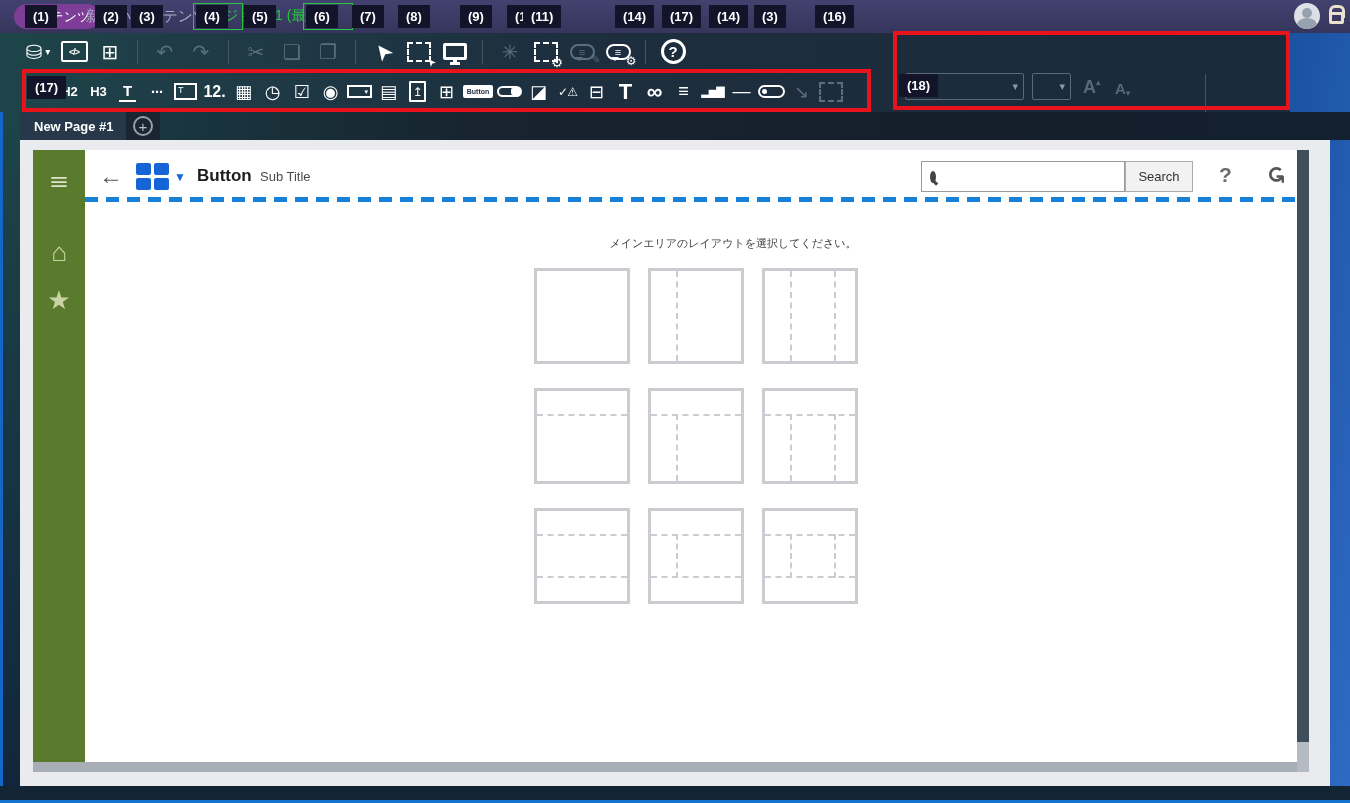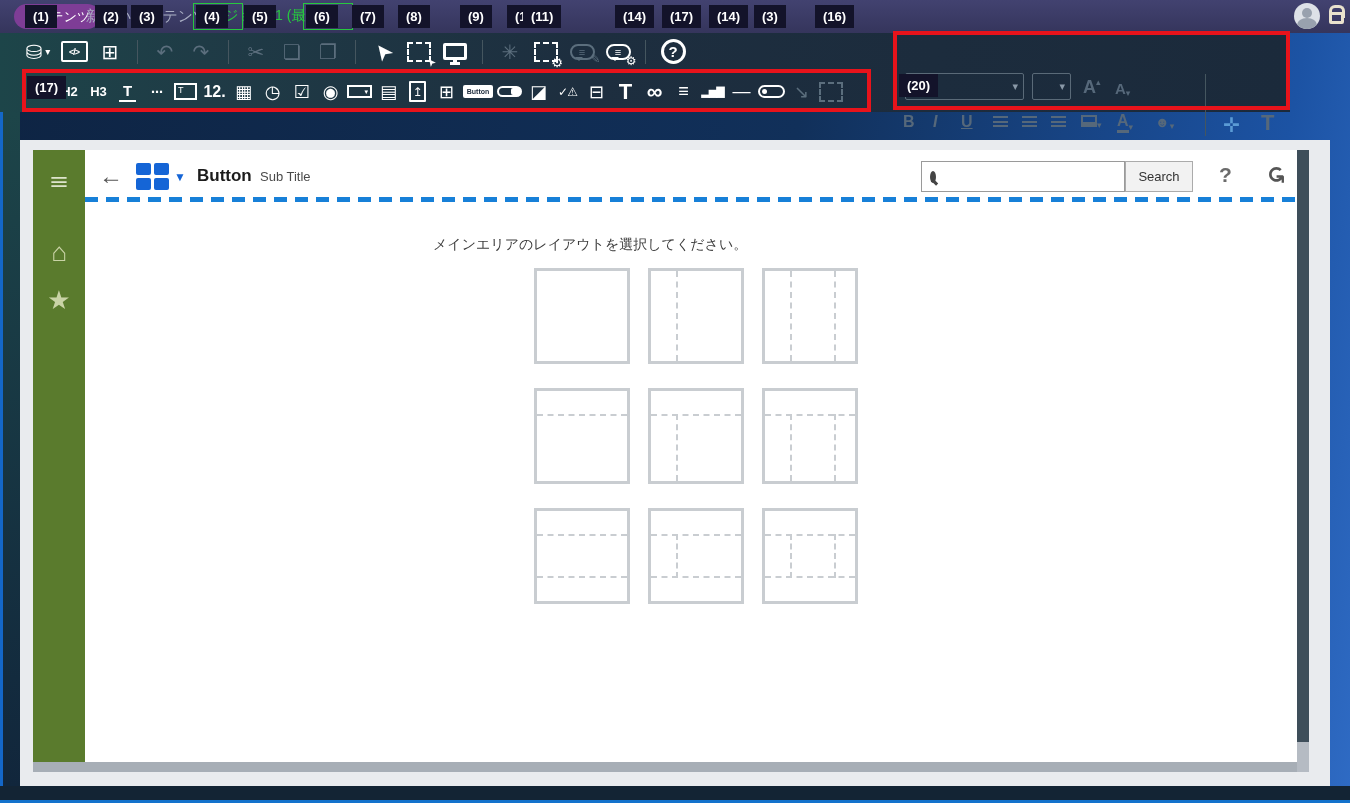--- a/index.html
+++ b/index.html
@@ -125,21 +125,21 @@
     border:1px solid #9a9a9a; display:flex; align-items:center; }
   .mag { position:relative; width:12px; height:12px; border:3px solid #444; border-radius:50%; margin-left:8px; }
   .mag::after { content:""; position:absolute; right:-5px; bottom:-4px; width:6px; height:3px; background:#444; transform:rotate(45deg); }
   .searchwrap input { border:none; outline:none; flex:1; height:26px; font-size:13px; padding:0 6px; font-family:inherit; }
   .sbtn { position:absolute; left:1092px; top:11px; width:68px; height:31px; background:#f2f2f2;
     border:1px solid #ababab; font-size:13px; color:#333; display:flex; align-items:center; justify-content:center; }
   .qm { position:absolute; left:1186px; top:13px; color:#6b6b6b; font-size:21px; font-weight:bold; }
   .refr { position:absolute; left:1233px; top:11px; color:#555; font-size:23px; font-weight:bold; transform:scaleX(-1) rotate(-90deg); }
   .bluedash { position:absolute; left:52px; top:47px; width:1212px; height:5px;
     background: repeating-linear-gradient(90deg,#1780d8 0 13px, transparent 13px 21px); }
-  .prompt { position:absolute; left:400px; top:86px; width:600px; text-align:left; font-size:14px; color:#3c3c3c; }
+  .prompt { position:absolute; left:400px; top:86px; width:600px; text-align:center; font-size:11px; color:#3c3c3c; }
   .lgrid { position:absolute; left:501px; top:118px; display:grid;
     grid-template-columns:repeat(3,96px); grid-auto-rows:96px; column-gap:18px; row-gap:24px; }
   .lbox { border:3px solid #c9cdd1; position:relative; background:#fff; cursor:pointer; }
   .lbox .hl { position:absolute; left:0; right:0; border-top:2px dashed #c9cdd1; }
   .lbox .vl { position:absolute; width:0; border-left:2px dashed #c9cdd1; }
 
   
   .hscroll { position:absolute; left:33px; top:762px; width:1264px; height:10px; background:#a7aeb6; }
   .vtrack { position:absolute; left:1297px; top:150px; width:12px; height:622px; background:#e9ebee; }
   .vthumb { position:absolute; left:0; top:0; width:12px; height:592px; background:#3e4e5a; }
@@ -330,27 +330,33 @@
           <span class="fcico">A</span>
           <i style="top:4px;">▾</i>
         </div>
       <div class="fbtn" style="left:262px;top:48px;font-size:14px;">
           <span>☻</span>
           <i style="top:4px;">▾</i>
         </div>
       <div class="fpsep"></div>
       <div class="fbtn movei" style="left:330px;top:47px;">✛</div>
       <div class="fbtn" style="left:368px;top:44px;font-size:22px;">T</div>
-      <div class="mark" style="left:6px;top:8px;">(20)</div>
+      <div class="mark" style="left:6px;top:8px;">(18)</div>
     </div>
   </div>
 
   <div class="ared" style="left:22px;top:69px;width:849px;height:43px;"></div>
   <div class="ared" style="left:893px;top:31px;width:397px;height:79px;"></div>
 
+  <div class="tabbar">
+    <div class="tab">New Page #1</div>
+    <div class="addtab">
+      <div class="addcirc">+</div>
+    </div>
+  </div>
 
   <div class="leftstrip"></div>
   <div class="frame"></div>
 
   <div class="canvas">
     <div class="gsidebar">
       <div class="gs-ic menu">≡</div>
       <div class="gs-ic" style="margin-top:22px;">⌂</div>
       <div class="gs-ic">★</div>
     </div>

